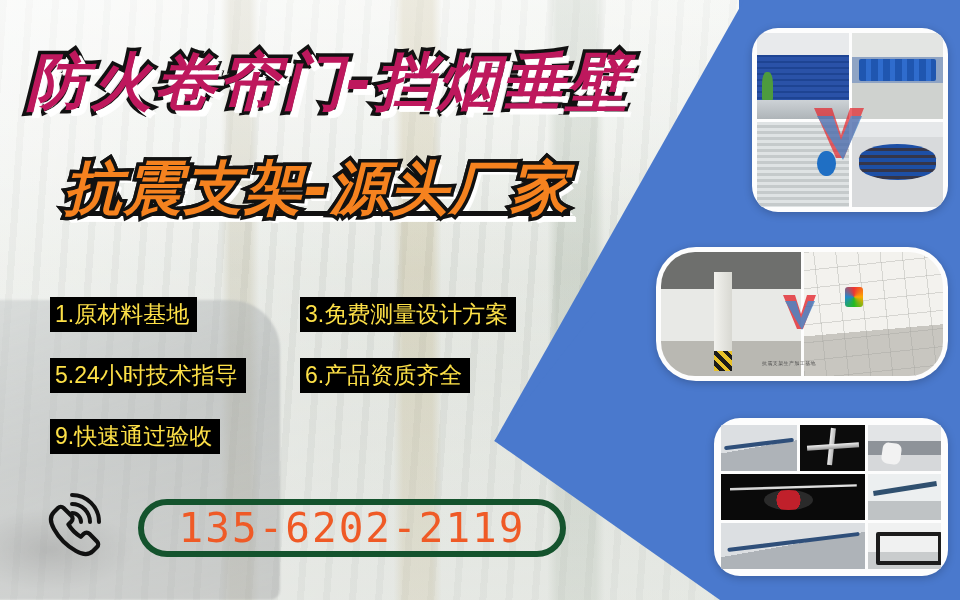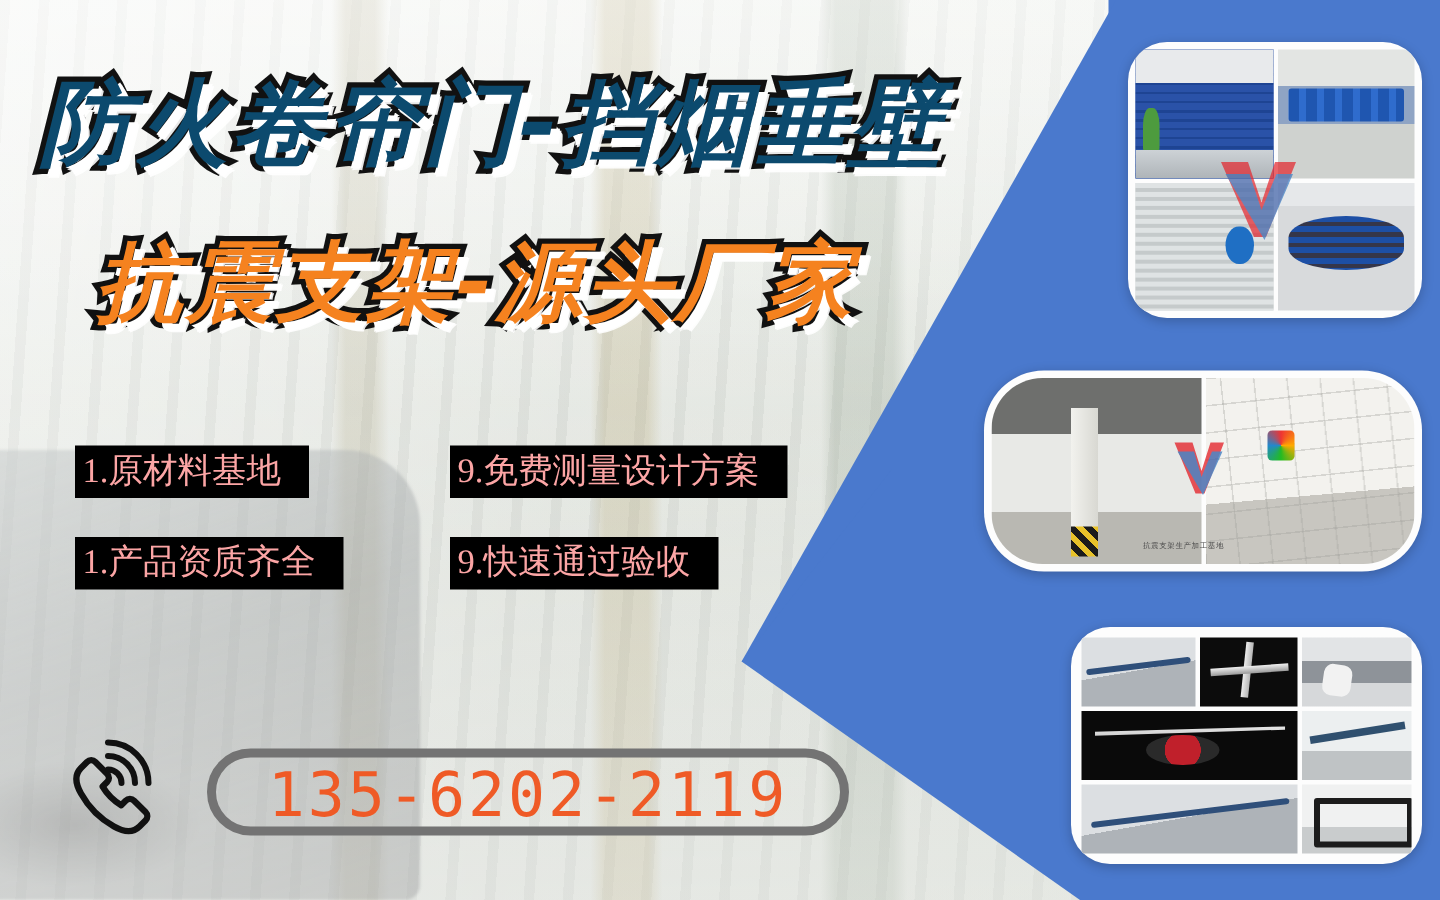--- a/index.html
+++ b/index.html
@@ -67,56 +67,57 @@
   }
 
   
   .headline {
     position:absolute; left:26px; white-space:nowrap;
     font-family:"DejaVu Sans", sans-serif;
     font-weight:bold; font-style:italic;
     letter-spacing:2px;
   }
   .headline-1 {
-    top:40px; font-size:62px; color:#0c4a6e;
+    top:40px; font-size:62px; color:#be185d;
     -webkit-text-stroke:7px #111;
     paint-order:stroke fill;
     text-shadow:5px 5px 0 #ffffff, 6px 6px 0 rgba(255,255,255,.9);
   }
   .headline-2 {
     top:150px; left:64px; font-size:58px; color:#f5821f;
     -webkit-text-stroke:7px #111;
     paint-order:stroke fill;
     text-shadow:5px 5px 0 #ffffff, 6px 6px 0 rgba(255,255,255,.9);
+    text-decoration:underline;
   }
 
   
   .features {
     position:absolute; left:50px; top:297px;
     display:grid; grid-template-columns:238px auto;
     row-gap:26px; column-gap:12px;
   }
   .feature {
-    display:inline-block; background:#000; color:#fca5a5;
-    font-family:Liberation Serif, serif;
+    display:inline-block; background:#000; color:#fde047;
+    font-family:Liberation Sans, sans-serif;
     font-size:23px; line-height:30px;
-    padding:2px 19px 3px 5px;
+    padding:2px 8px 3px 5px;
     white-space:nowrap; justify-self:start;
   }
 
   
   .phone-row {
     position:absolute; left:40px; top:492px;
     display:flex; align-items:center; gap:26px;
   }
   .phone-icon { width:72px; height:72px; flex:0 0 auto; }
   .phone-pill {
-    display:flex; align-items:flex-end; justify-content:center;
+    display:flex; align-items:center; justify-content:center;
     width:428px; height:58px;
-    border:6px solid #737373; border-radius:32px;
+    border:6px solid #14532d; border-radius:32px;
     background:transparent;
   }
   .phone-number {
     font-family:"DejaVu Sans Mono", monospace;
     font-size:41px; font-weight:normal; color:#ef5a26;
     letter-spacing:2px; line-height:1;
   }
 
   
   .collage {
@@ -261,22 +262,23 @@
   <div class="blue-fill-right"></div>
   <div class="blue-wedge"></div>
   <div class="blue-wedge-low"></div>
   <div class="wedge-sheen"></div>
 
   <div class="headline headline-1">防火卷帘门-挡烟垂壁</div>
   <div class="headline headline-2">抗震支架-源头厂家</div>
 
   <div class="features">
     <div class="feature">1.原材料基地</div>
-    <div class="feature">9.免费测量设计方案</div>
-    <div class="feature">1.产品资质齐全</div>
+    <div class="feature">3.免费测量设计方案</div>
+    <div class="feature">5.24小时技术指导</div>
+    <div class="feature">6.产品资质齐全</div>
     <div class="feature">9.快速通过验收</div>
   </div>
 
   <div class="phone-row">
     <svg class="phone-icon" viewBox="0 0 72 72">
       <path d="M14 20c-4 4-4 10 0 17 5 9 13 17 22 22 7 4 13 4 17 0l4-4c1.6-1.6 1.6-4 0-5.6l-7.6-7.6c-1.6-1.6-4-1.6-5.6 0l-3 3c-5-3-9.4-7.4-12.4-12.4l3-3c1.6-1.6 1.6-4 0-5.6L23.6 16c-1.6-1.6-4-1.6-5.6 0z" fill="none" stroke="#111" stroke-width="4.2" stroke-linejoin="round"></path>
       <path d="M41 30a9 9 0 0 0-9-9" fill="none" stroke="#111" stroke-width="4" stroke-linecap="round"></path>
       <path d="M50 30a18 18 0 0 0-18-18" fill="none" stroke="#111" stroke-width="4" stroke-linecap="round"></path>
       <path d="M59 30a27 27 0 0 0-27-27" fill="none" stroke="#111" stroke-width="4" stroke-linecap="round"></path>
     </svg>

